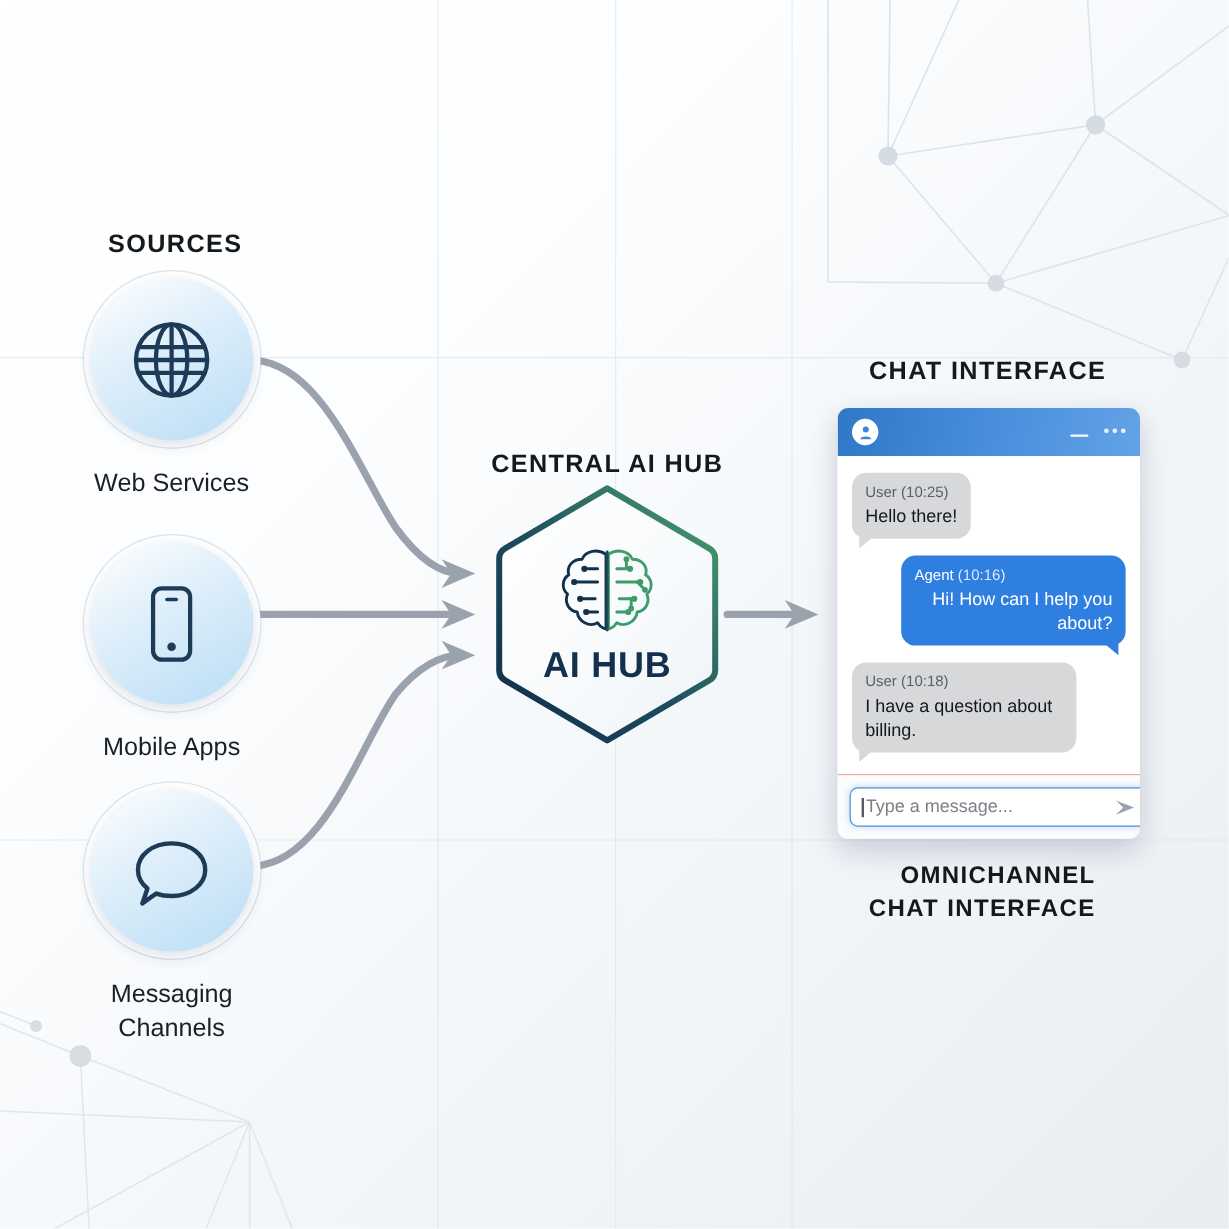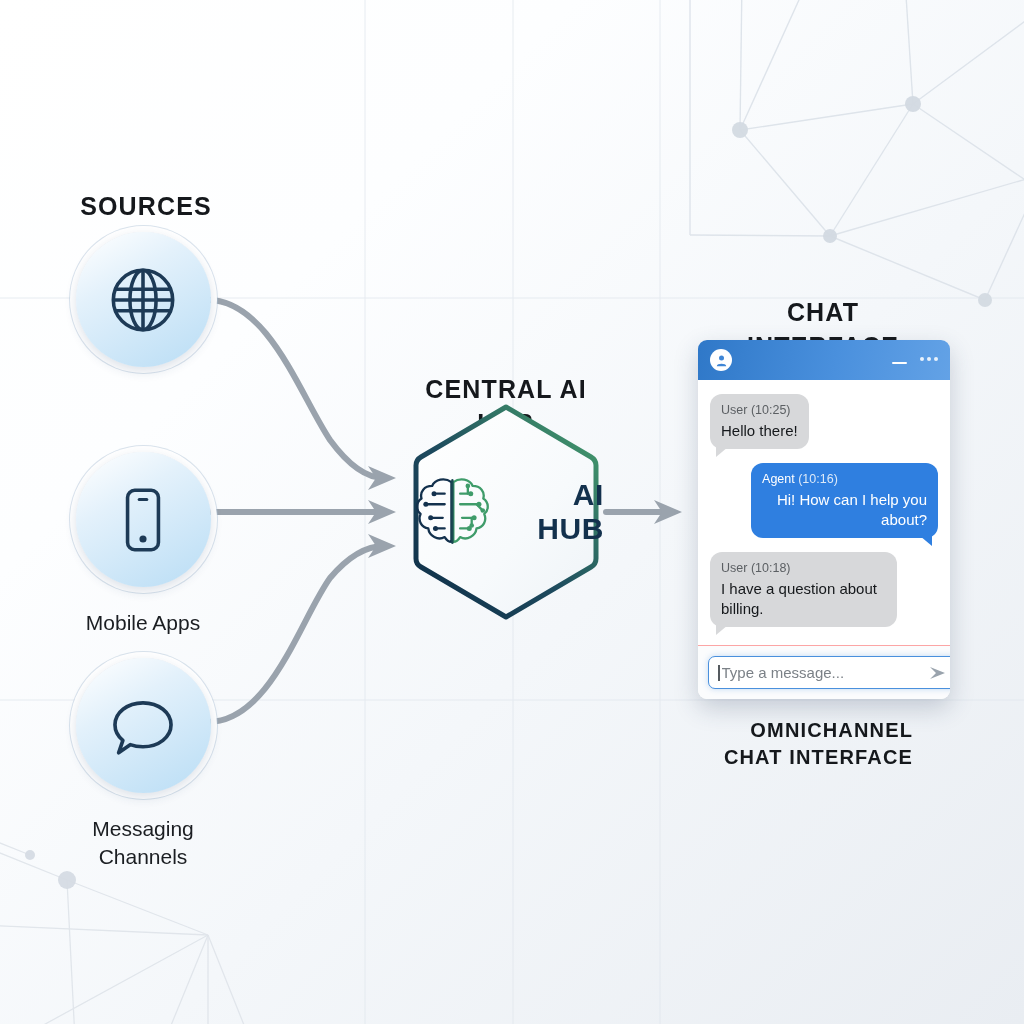--- a/index.html
+++ b/index.html
@@ -22,21 +22,21 @@
     position: absolute;
     inset: 0;
     width: 1024px;
     height: 1024px;
     pointer-events: none;
   }
 
   
   .caption {
     position: absolute;
-    font-size: 25px;
+    font-size: 21px;
     font-weight: 700;
     letter-spacing: 1.15px;
     color: #15181c;
     text-align: center;
     white-space: pre-line;
     line-height: 1.35;
   }
   #caption-sources { left: 46px; top: 190px; width: 200px; }
   #caption-hub     { left: 406px; top: 373px; width: 200px; }
   #caption-chat    { left: 723px; top: 296px; width: 200px; }
@@ -79,21 +79,21 @@
     left: 408px;
     top: 401px;
     width: 196px;
     height: 222px;
   }
   #hub .hex-svg { position: absolute; inset: 0; }
   #hub .hex-content {
     position: absolute;
     inset: 0;
     display: flex;
-    flex-direction: row;
+    flex-direction: column;
     align-items: center;
     justify-content: center;
     gap: 4px;
     text-align: right;
   }
   #hub .hex-title {
     font-size: 30px;
     font-weight: 700;
     letter-spacing: 0.6px;
     color: #13314d;
@@ -331,20 +331,21 @@
         <g fill="none" stroke="#1d3a56" stroke-width="3">
           <circle cx="32" cy="32" r="25"></circle>
           <ellipse cx="32" cy="32" rx="11" ry="25"></ellipse>
           <line x1="32" y1="7" x2="32" y2="57"></line>
           <line x1="8" y1="23" x2="56" y2="23"></line>
           <line x1="7" y1="32" x2="57" y2="32"></line>
           <line x1="8" y1="41" x2="56" y2="41"></line>
         </g>
       </svg>
     </div>
+    <div class="lbl">Web Services</div>
   </div>
 
   <div class="source" id="src-msg">
     <div class="disc">
       <svg width="78" height="78" viewBox="0 0 64 64">
         <path d="M32 13 C 45 13, 55 21, 55 31 C 55 41, 45 49, 32 49 C 28 49, 24.5 48.4, 21.5 47.3 L 12 54 L 15.5 43.8 C 11.5 40.6, 9 36.1, 9 31 C 9 21, 19 13, 32 13 Z" fill="none" stroke="#1d3a56" stroke-width="3" stroke-linejoin="round"></path>
       </svg>
     </div>
     <div class="lbl">Messaging
 Channels</div>

